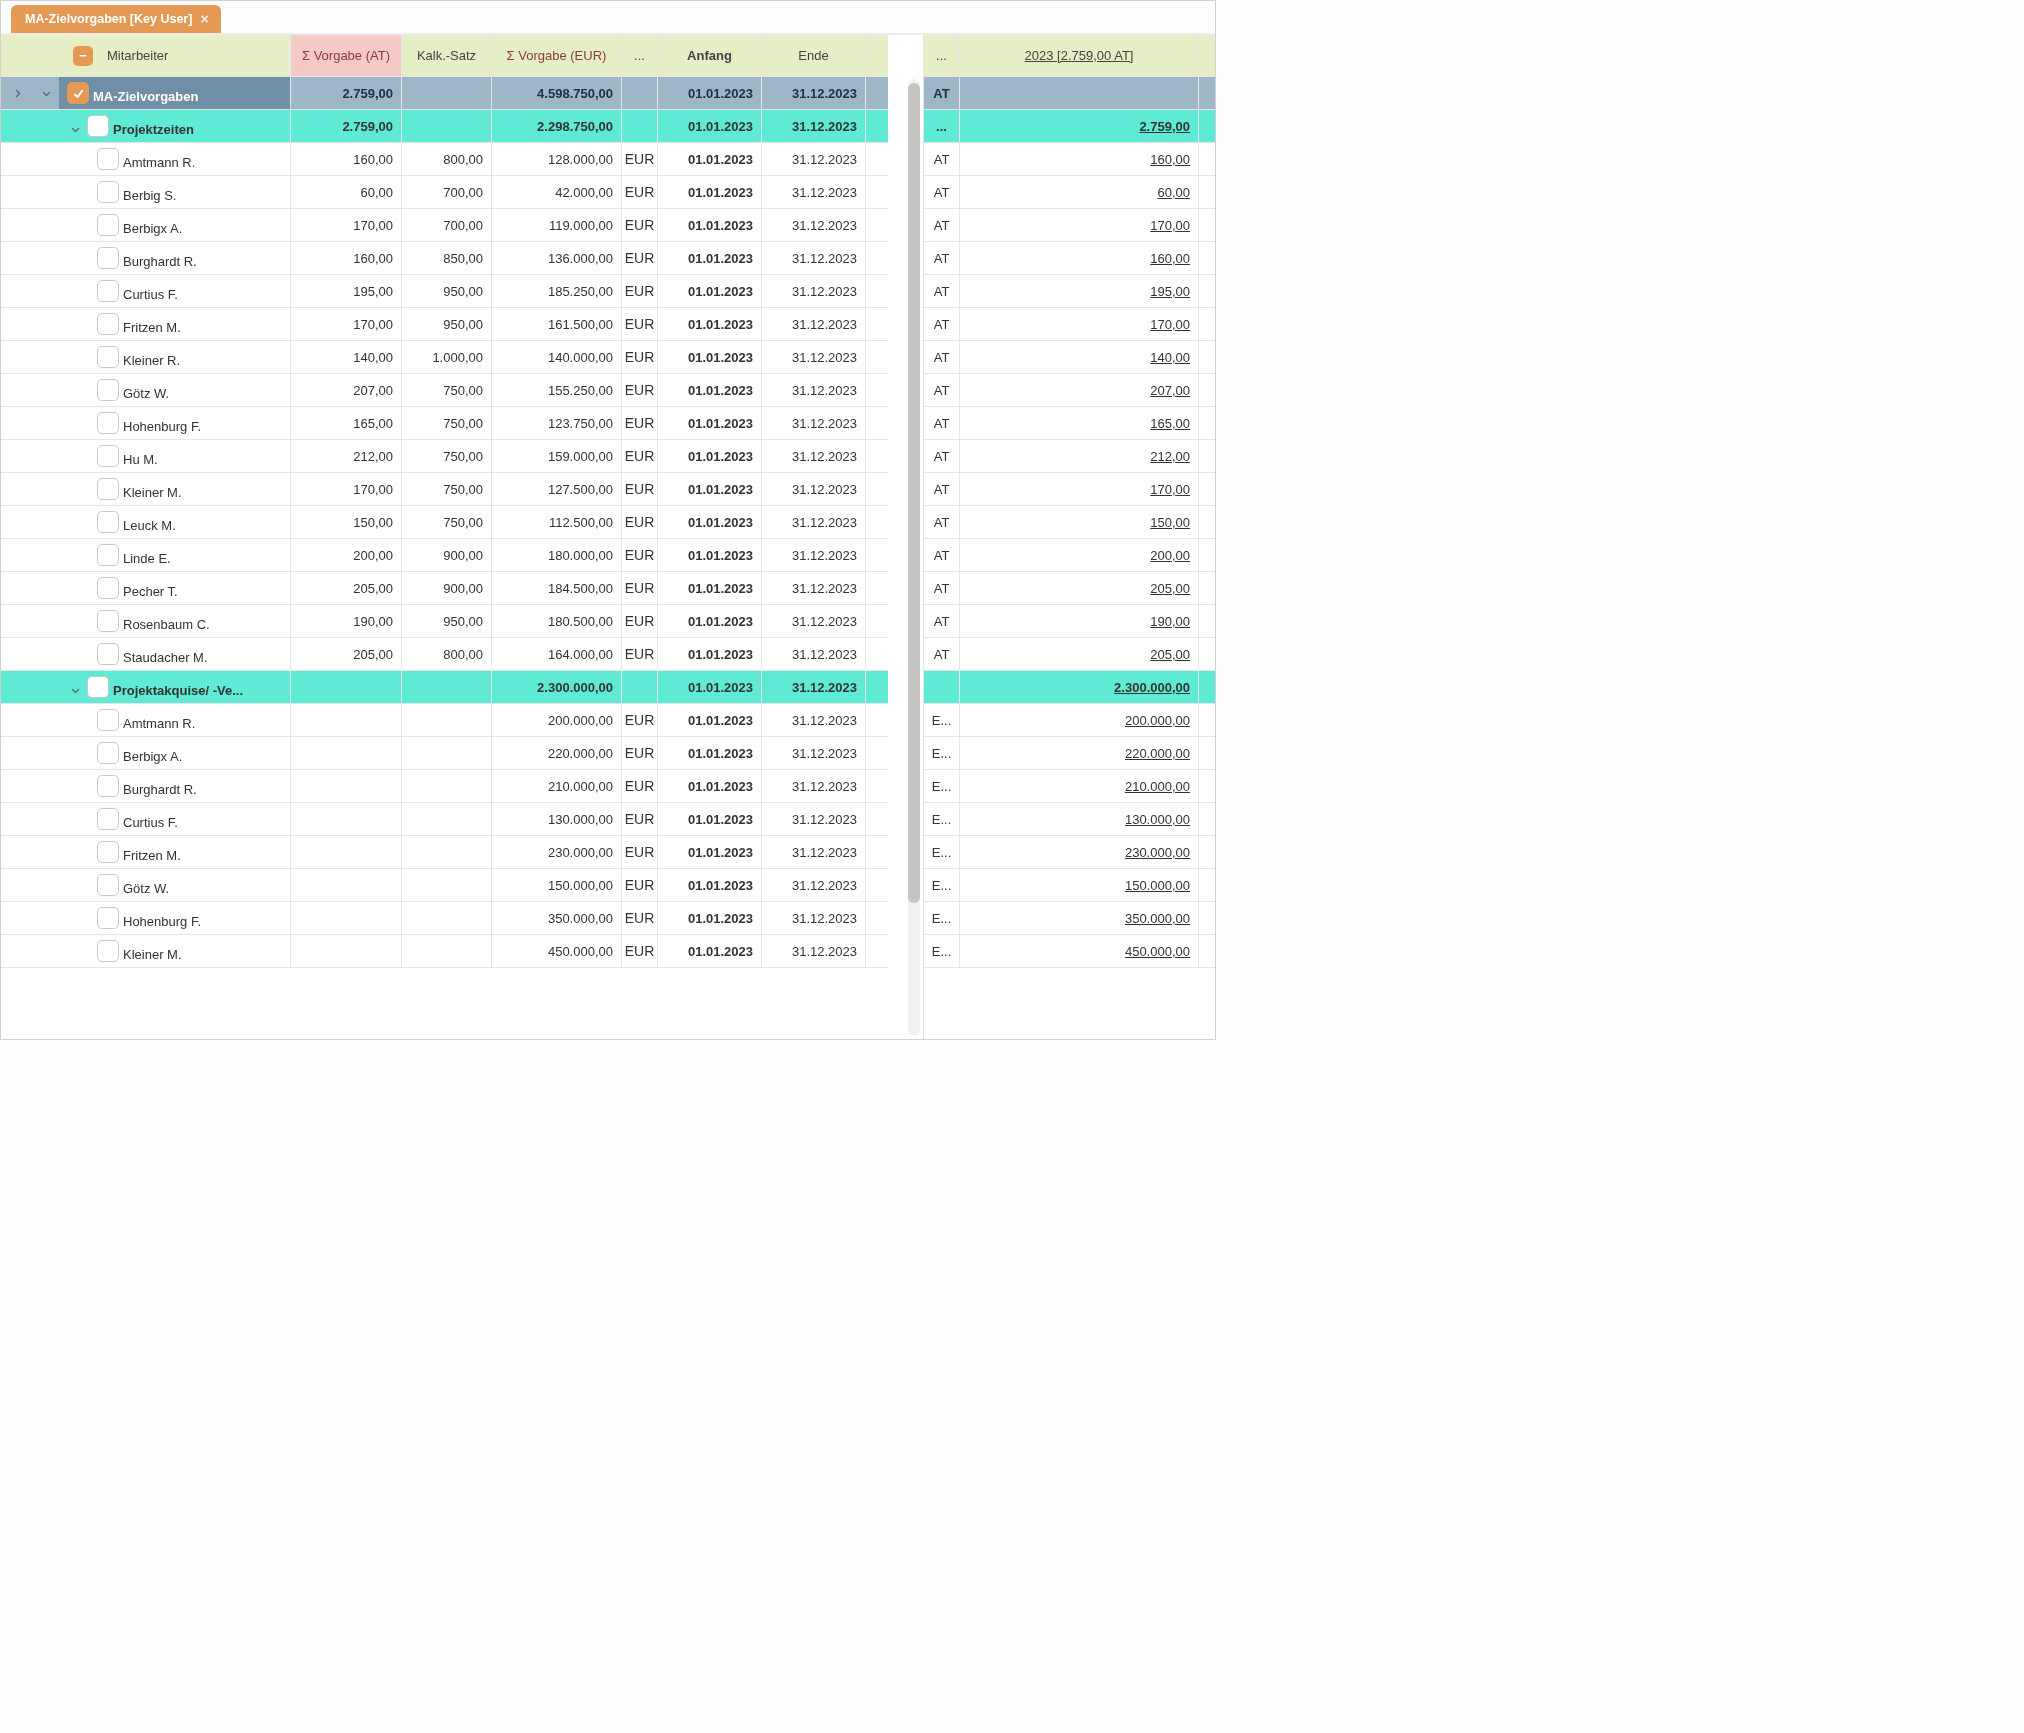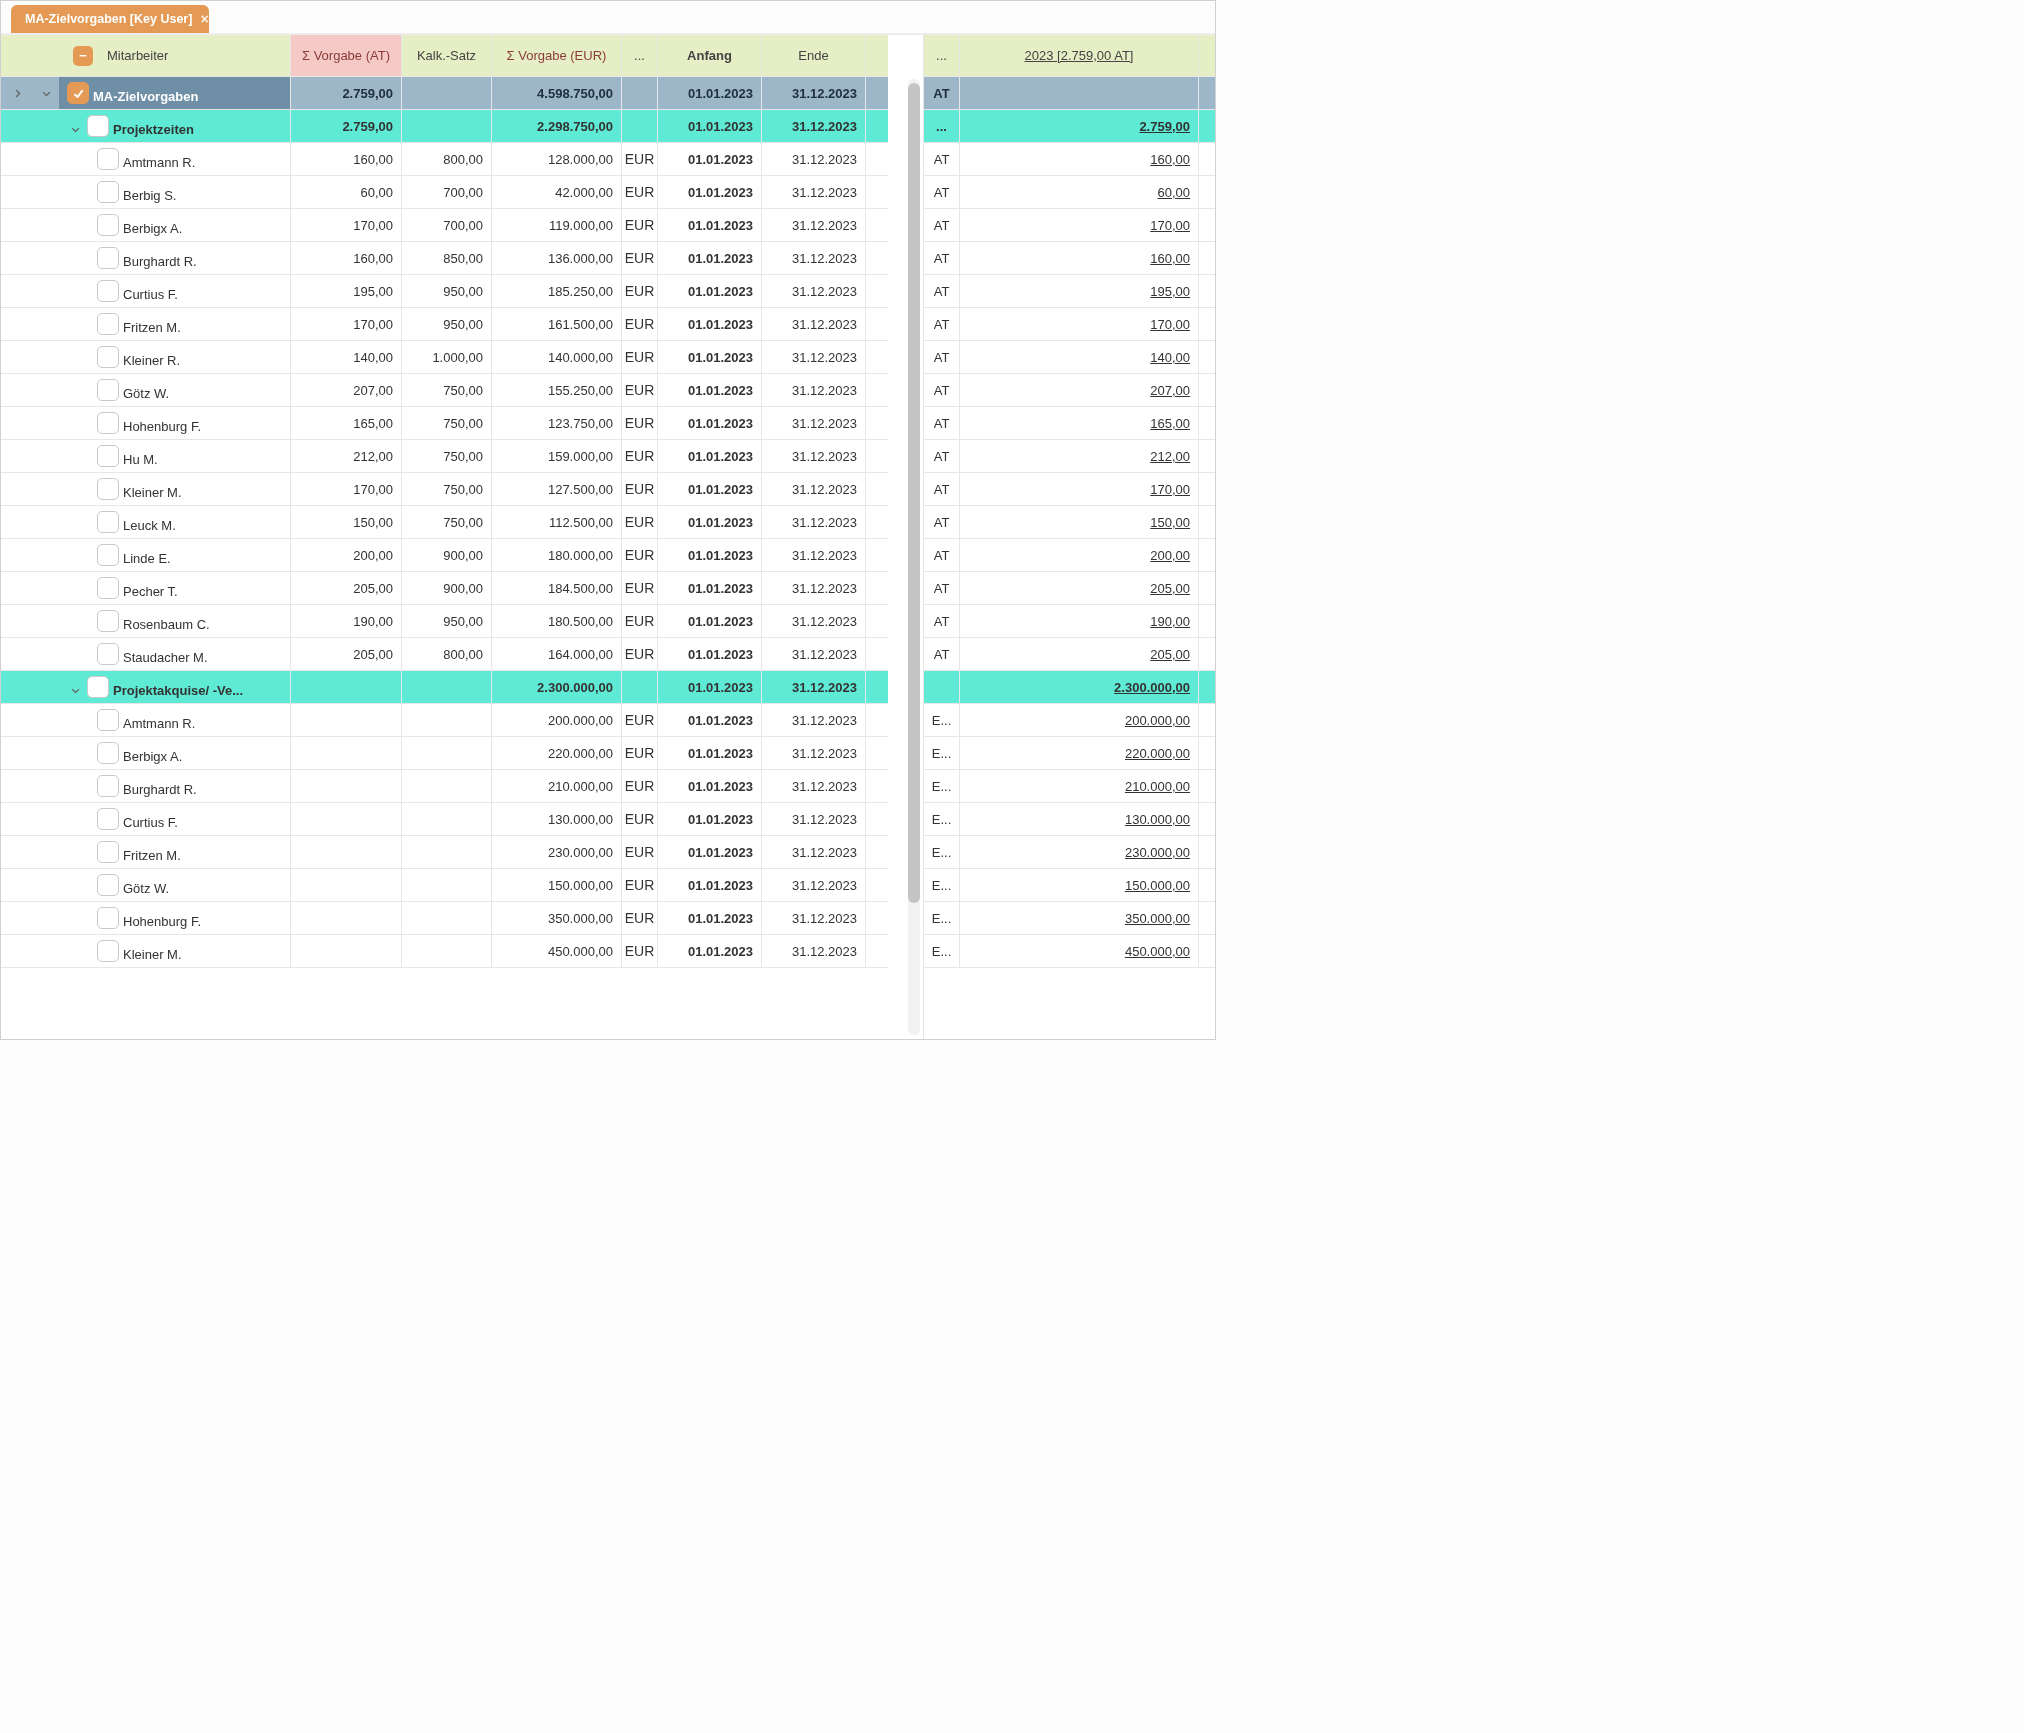--- a/index.html
+++ b/index.html
@@ -26,21 +26,21 @@
     height: 32px;
     display: flex;
     align-items: flex-end;
     padding-left: 10px;
     background: #fdfdfd;
   }
   .tab {
     display: flex;
     align-items: center;
     gap: 8px;
-    padding: 6px 0 6px 14px;
+    padding: 6px 12px 6px 14px;
     background: #e49a55;
     color: #fff;
     border-radius: 6px 6px 0 0;
     font-weight: 600;
     font-size: 12.5px;
   }
   .tab .close {
     font-size: 14px;
     opacity: .85;
     cursor: pointer;

